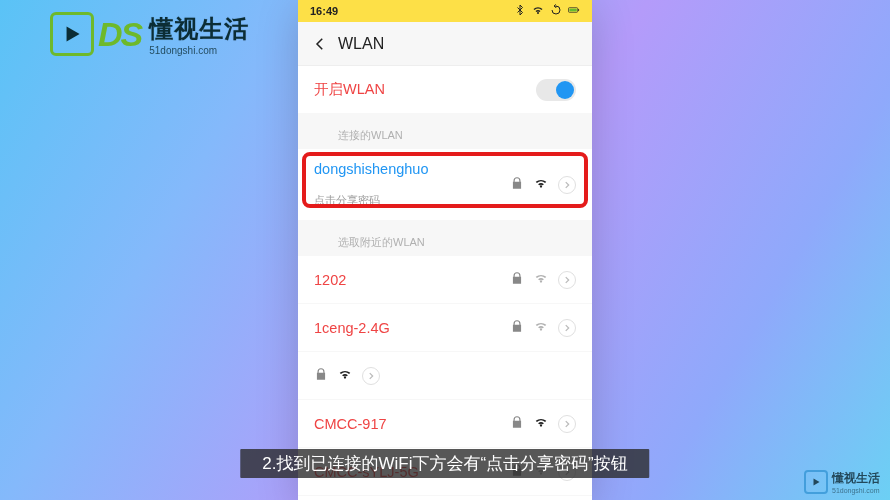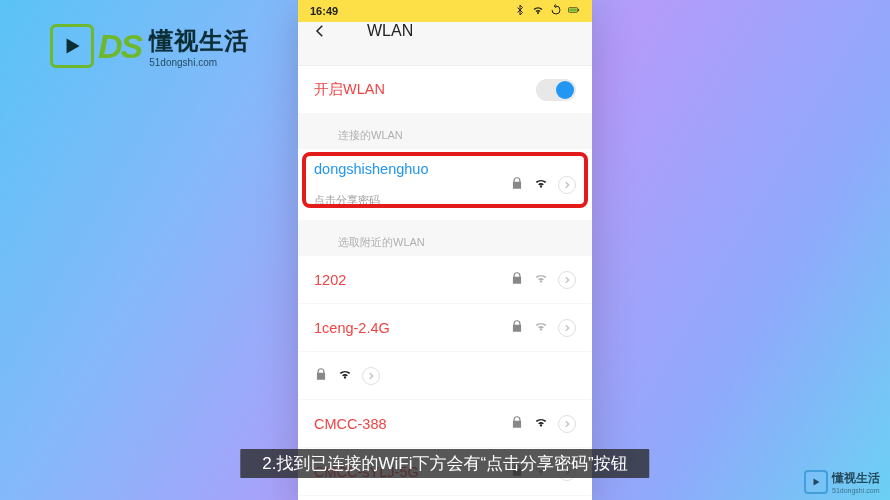--- a/index.html
+++ b/index.html
@@ -5,21 +5,21 @@
   * { box-sizing: border-box; margin: 0; padding: 0; }
   body {
     width: 890px; height: 500px; overflow: hidden;
     font-family: -apple-system, "Helvetica Neue", Arial, sans-serif;
     position: relative;
     background: linear-gradient(120deg, #5ac3f6 0%, #84b9fb 25%, #b49bfa 55%, #8fa9fb 80%, #6cd0f4 100%);
   }
 
   
   .logo-left {
-    position: absolute; top: 24px; left: 50px; display: flex; align-items: center;
+    position: absolute; top: 12px; left: 50px; display: flex; align-items: center;
   }
   .logo-left .ico {
     width: 44px; height: 44px; border-radius: 6px; border: 3px solid #6eb92b;
     display: flex; align-items: center; justify-content: center; position: relative;
   }
   .logo-left .ico svg { width: 26px; height: 26px; }
   .logo-left .txt { margin-left: 8px; }
   .logo-left .txt .big {
     font-size: 24px; font-weight: 700; color: #0b2d35; letter-spacing: 1px;
     text-shadow: 0 0 1px rgba(0,0,0,.3);
@@ -53,22 +53,22 @@
   .statusbar {
     height: 22px; background: #fde047; display: flex; align-items: center;
     padding: 0 12px; font-size: 11px; color: #222;
   }
   .statusbar .time { font-weight: 600; }
   .statusbar .spacer { flex: 1; }
   .statusbar .ind { display: flex; gap: 6px; align-items: center; }
   .statusbar svg { width: 12px; height: 12px; }
 
   .titlebar {
-    height: 44px; background: #f7f7f7; display: flex; align-items: flex-start;
-    padding: 0 8px; border-bottom: 1px solid #eee; gap: 29px;
+    height: 44px; background: #f7f7f7; display: flex; align-items: center;
+    padding: 0 8px; border-bottom: 1px solid #eee;
   }
   .titlebar .back { width: 28px; display: flex; align-items: center; justify-content: center; }
   .titlebar .title { font-size: 16px; color: #222; margin-left: 4px; }
 
   .list { flex: 1; overflow: hidden; }
   .row {
     background: #fff; padding: 12px 16px; display: flex; align-items: center;
     min-height: 48px; border-bottom: 1px solid #f7f7f7; position: relative;
   }
   .row .main { flex: 1; }
@@ -239,21 +239,21 @@
               </svg></span>
         <span class="chev">
               <svg width="10" height="10" viewBox="0 0 24 24">
                 <path fill="none" stroke="#bbb" stroke-width="3" d="M9 5l7 7-7 7"></path>
               </svg>
             </span>
       </div>
     </div>
     <div class="row">
       <div class="main">
-            <div class="name">CMCC-388</div>
+            <div class="name">CMCC-917</div>
           </div>
       <div class="icons">
         <span><svg class="lock" viewBox="0 0 24 24">
                 <path fill="#888" d="M6 10V8a6 6 0 1112 0v2h1v12H5V10zm2 0h8V8a4 4 0 10-8 0z"></path>
               </svg></span>
         <span><svg class="wifi " viewBox="0 0 24 24">
                 <path fill="#222" d="M12 20a2 2 0 100-4 2 2 0 000 4zm-5-6a8 8 0 0110 0l-2 2a5 5 0 00-6 0zm-4-4a14 14 0 0118 0l-2 2a11 11 0 00-14 0z"></path>
               </svg></span>
         <span class="chev">
               <svg width="10" height="10" viewBox="0 0 24 24">

